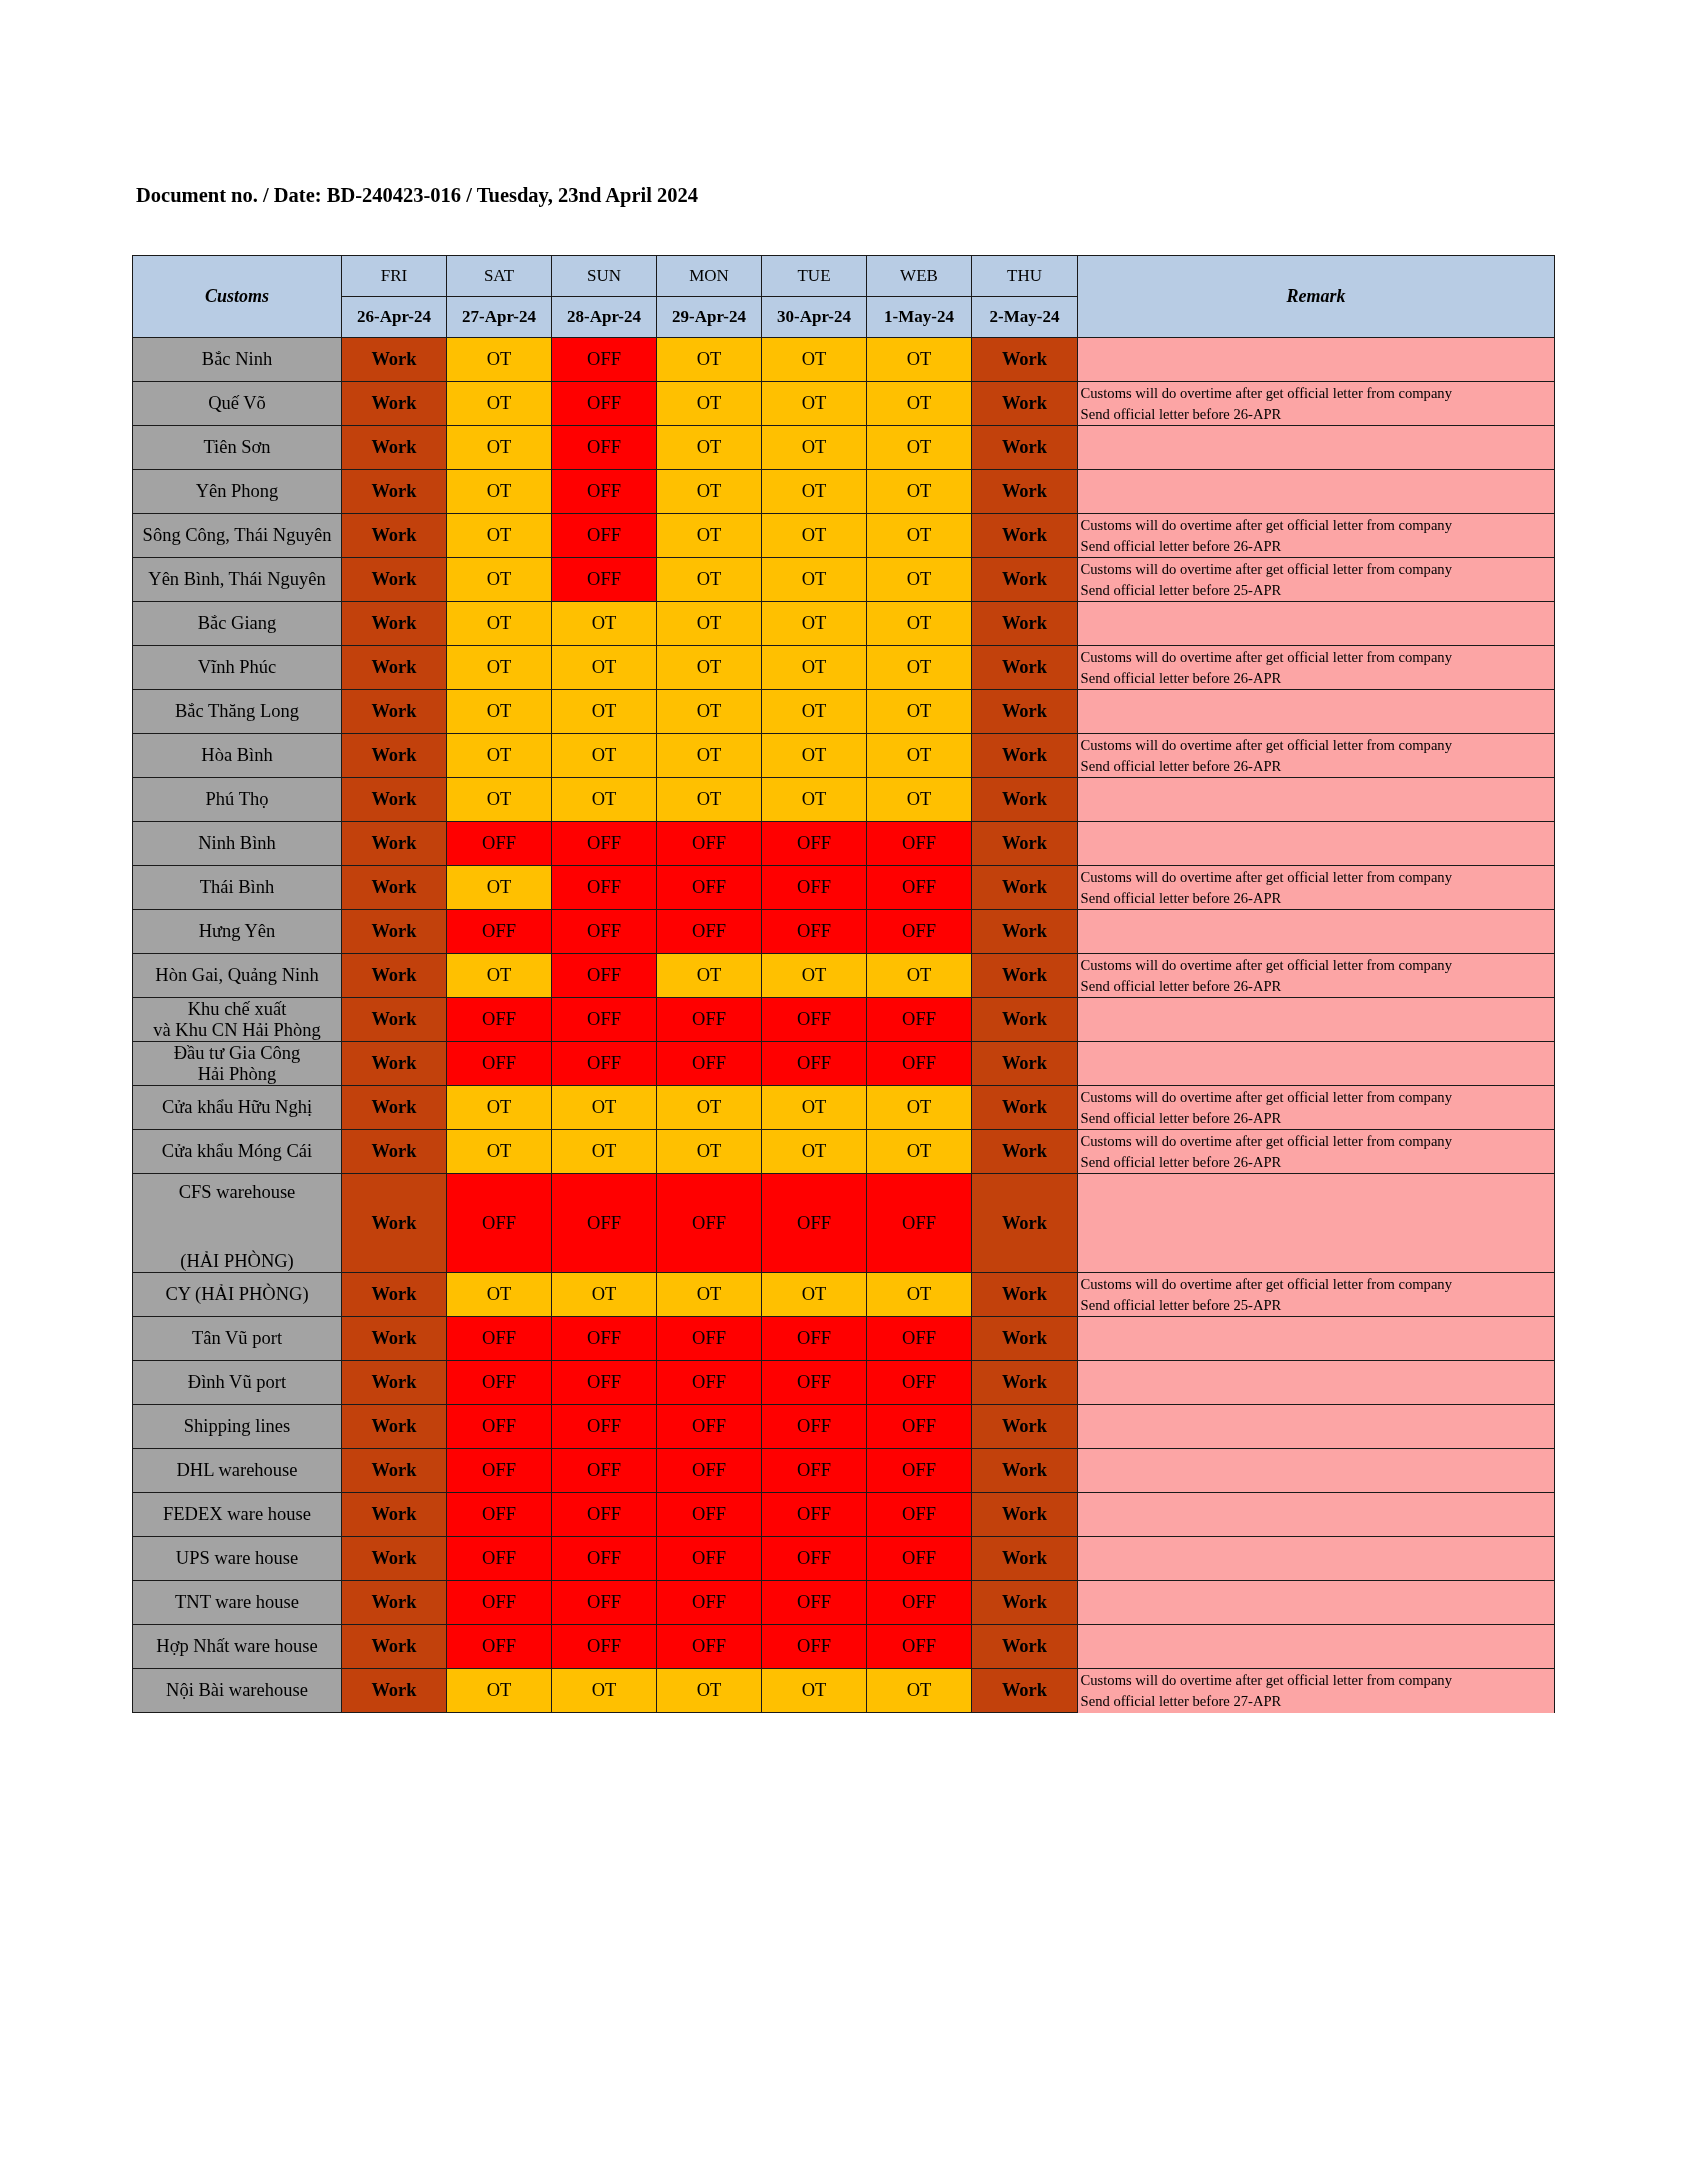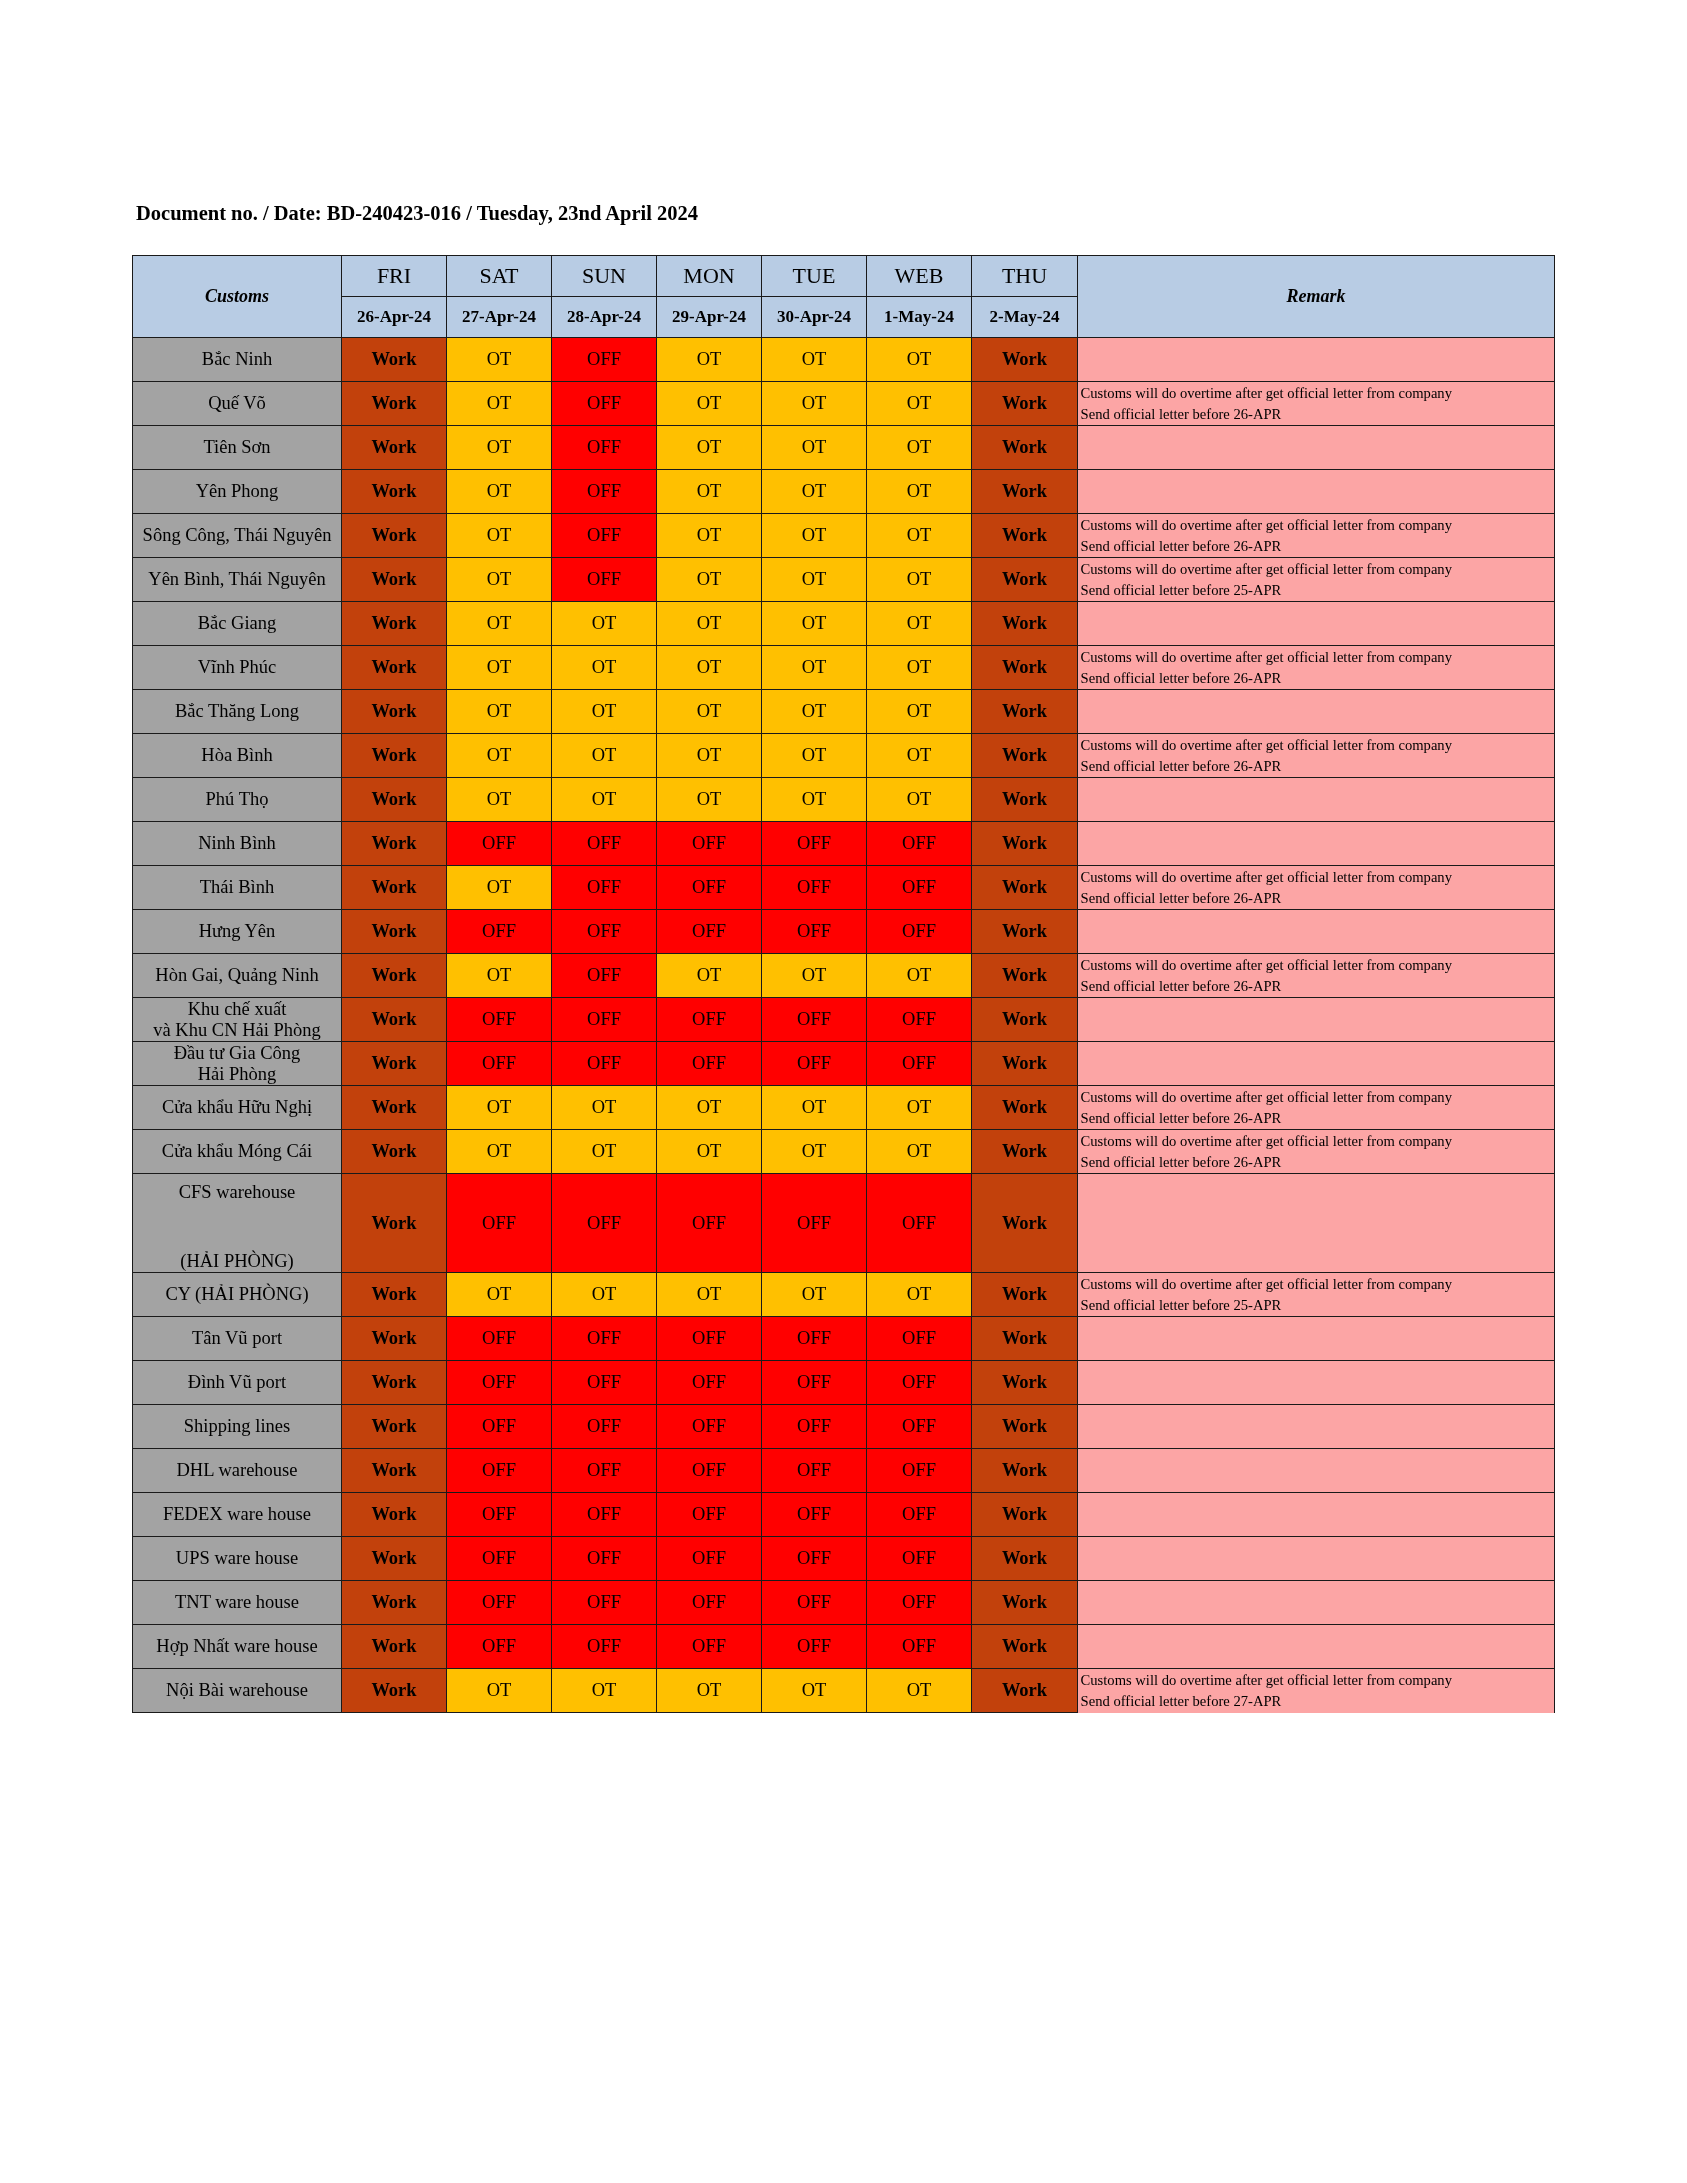--- a/index.html
+++ b/index.html
@@ -1,25 +1,25 @@
 <!DOCTYPE html>
 <html style="font-size:10.6px"><head>
 <meta charset="utf-8">
 <style>
   html, body { margin: 0; padding: 0; background: #ffffff; }
   body { width: 1687px; height: 2183px; position: relative; overflow: hidden;
          font-family: "Liberation Serif", "DejaVu Serif", serif; color: #000; }
-  .doc-header { position: absolute; left: 136px; top: 199px; }
+  .doc-header { position: absolute; left: 136px; top: 181px; }
   .doc-line { font-weight: bold; font-size: 20.5px; line-height: 29px; white-space: nowrap; }
   table.sched { position: absolute; left: 132px; top: 255px; border-collapse: collapse;
                 table-layout: fixed; width: 1422px; }
   table.sched td, table.sched th { border: 1.3px solid #1a1a1a; padding: 0; text-align: center;
                 vertical-align: middle; overflow: hidden; }
   .hdr { background: #b8cce4; font-weight: normal; }
-  .hdr-day { height: 40px; font-size: 22px; }
+  .hdr-day { height: 40px; font-size: 17px; }
   .hdr-date { height: 40px; font-size: 17px; font-weight: bold; }
   .hdr-customs, .hdr-remark { font-style: italic; font-weight: bold; font-size: 18px; }
   .name { background: #a3a3a3; font-weight: normal; font-size: 18.5px; line-height: 21px; }
   tr.row td { height: 43px; }
   .st { font-size: 18.5px; }
   .st-work { background: #c2410c; font-weight: bold; }
   .st-ot { background: #ffc000; }
   .st-off { background: #ff0000; }
   .remark { background: #fca5a5; text-align: left !important; font-size: 14.6px; line-height: 20.5px;
             padding-left: 2.6px !important; white-space: nowrap; }

